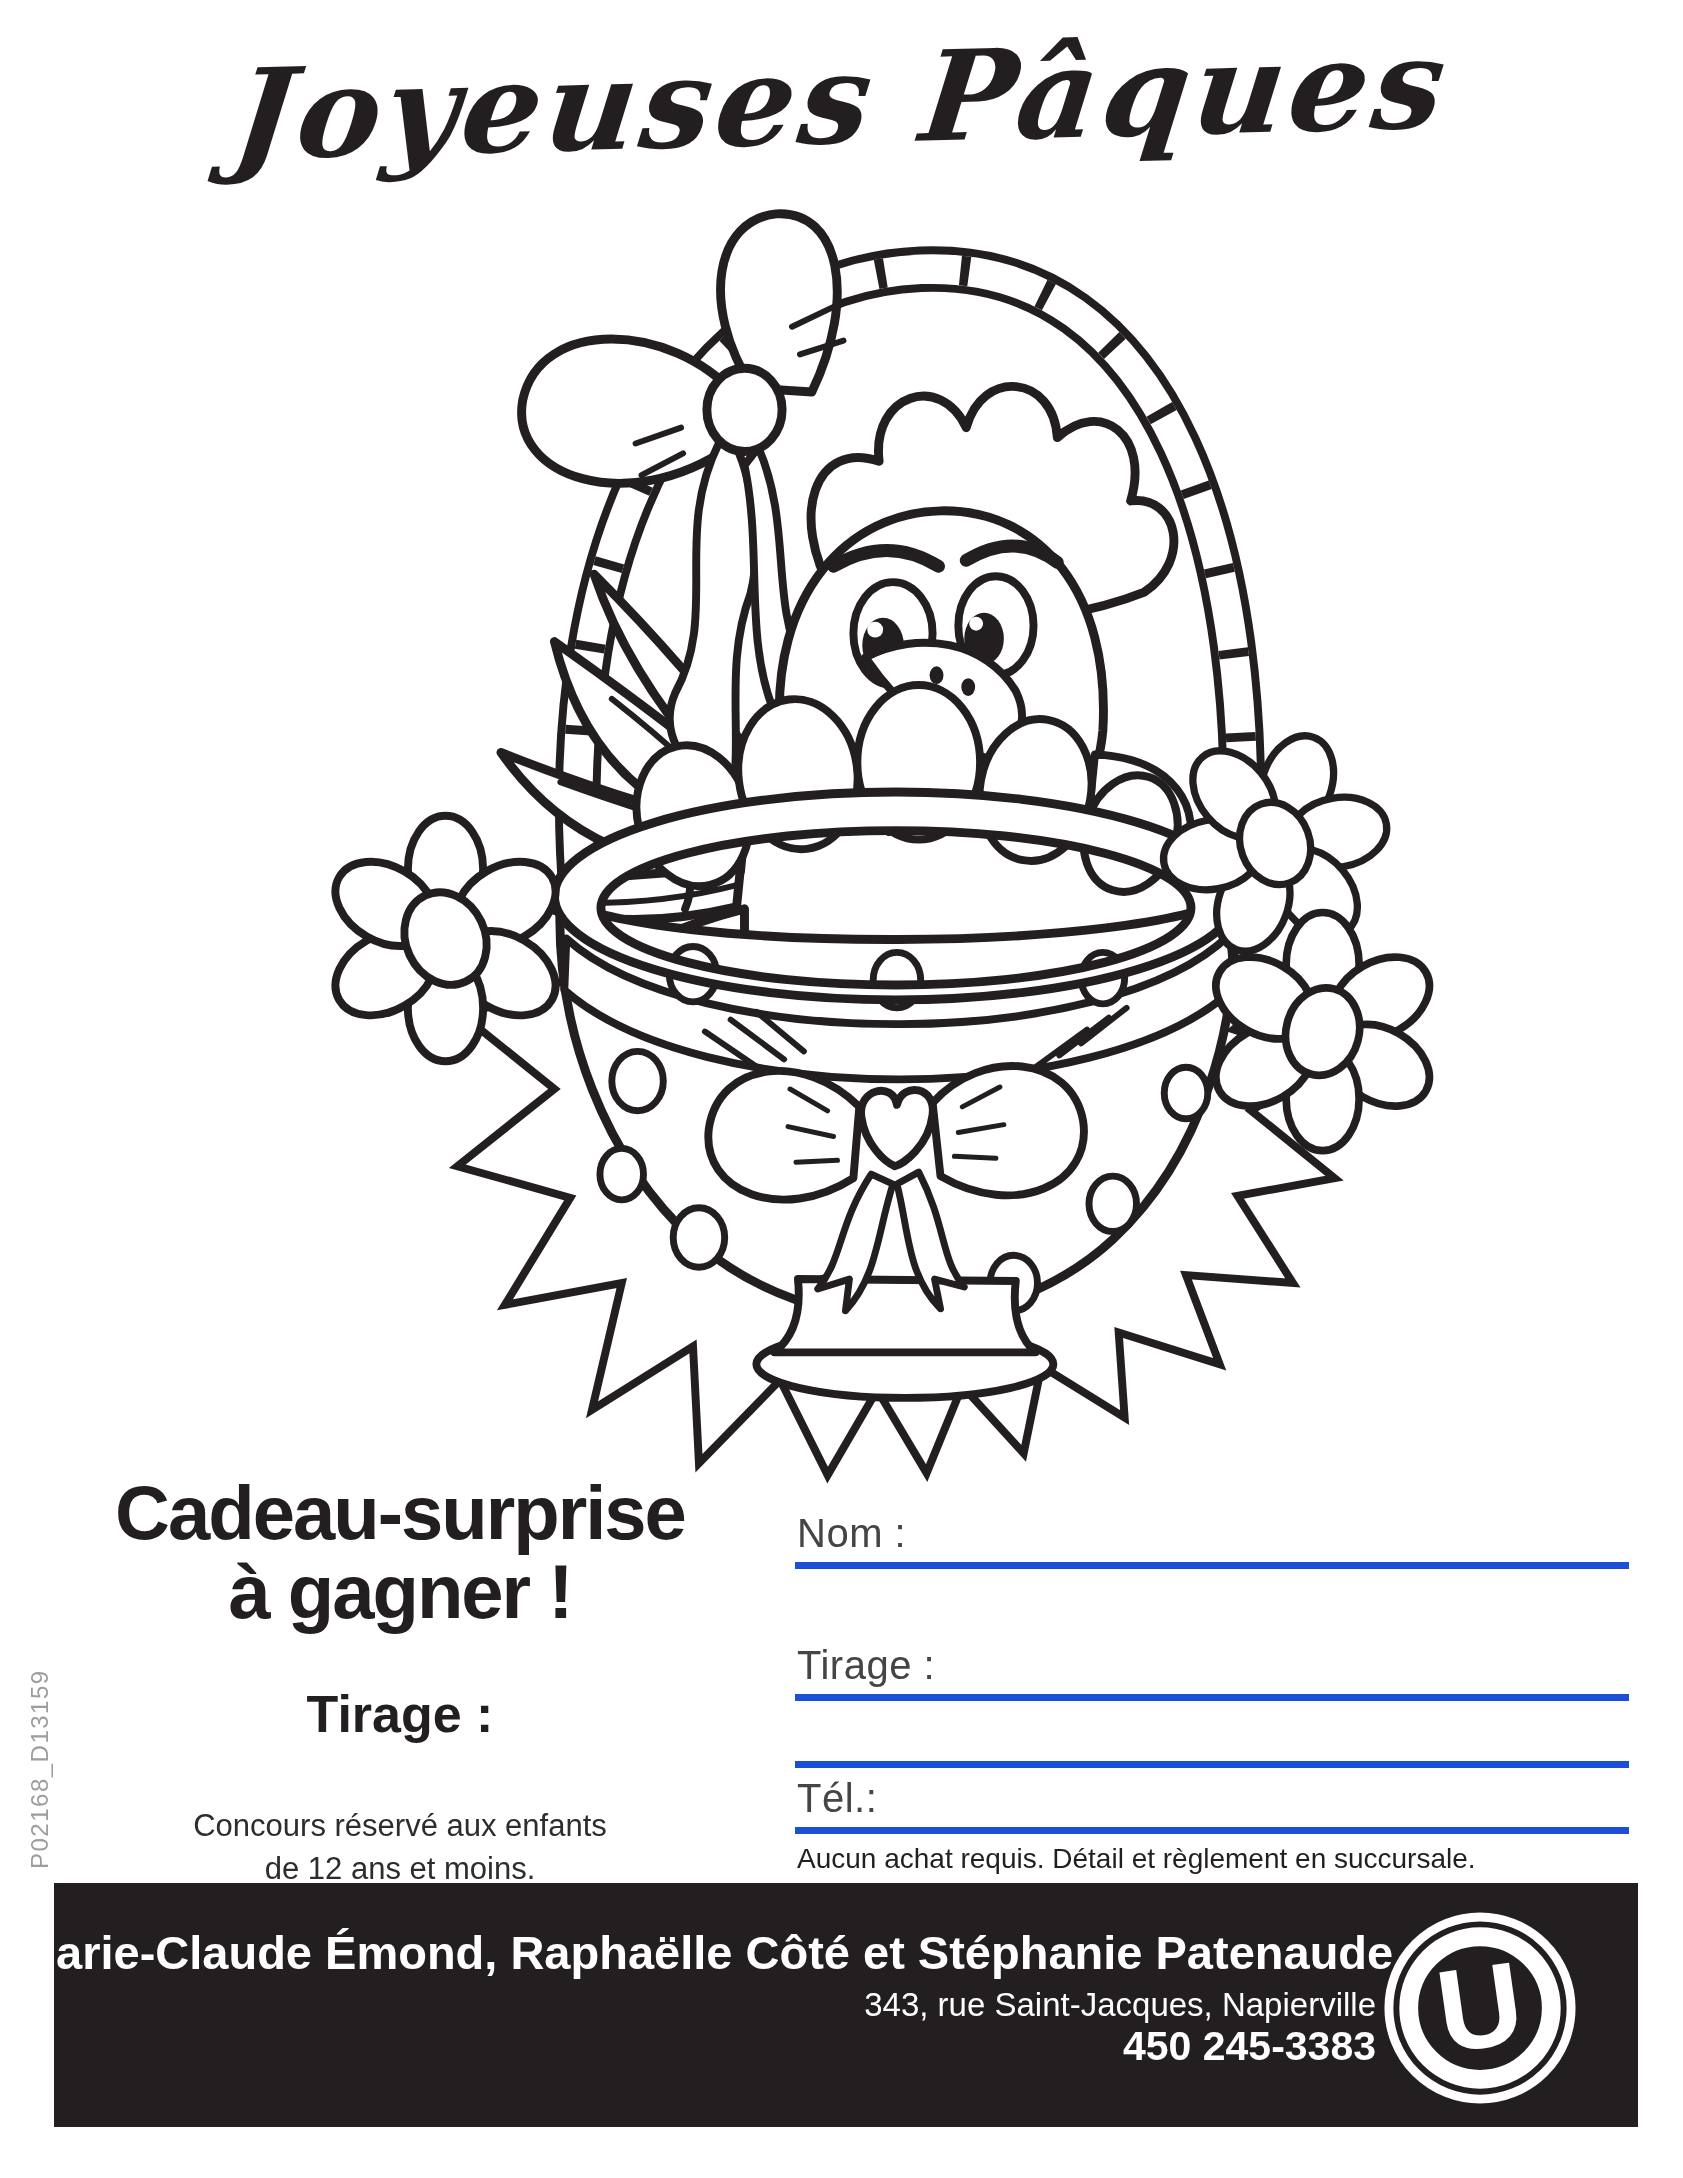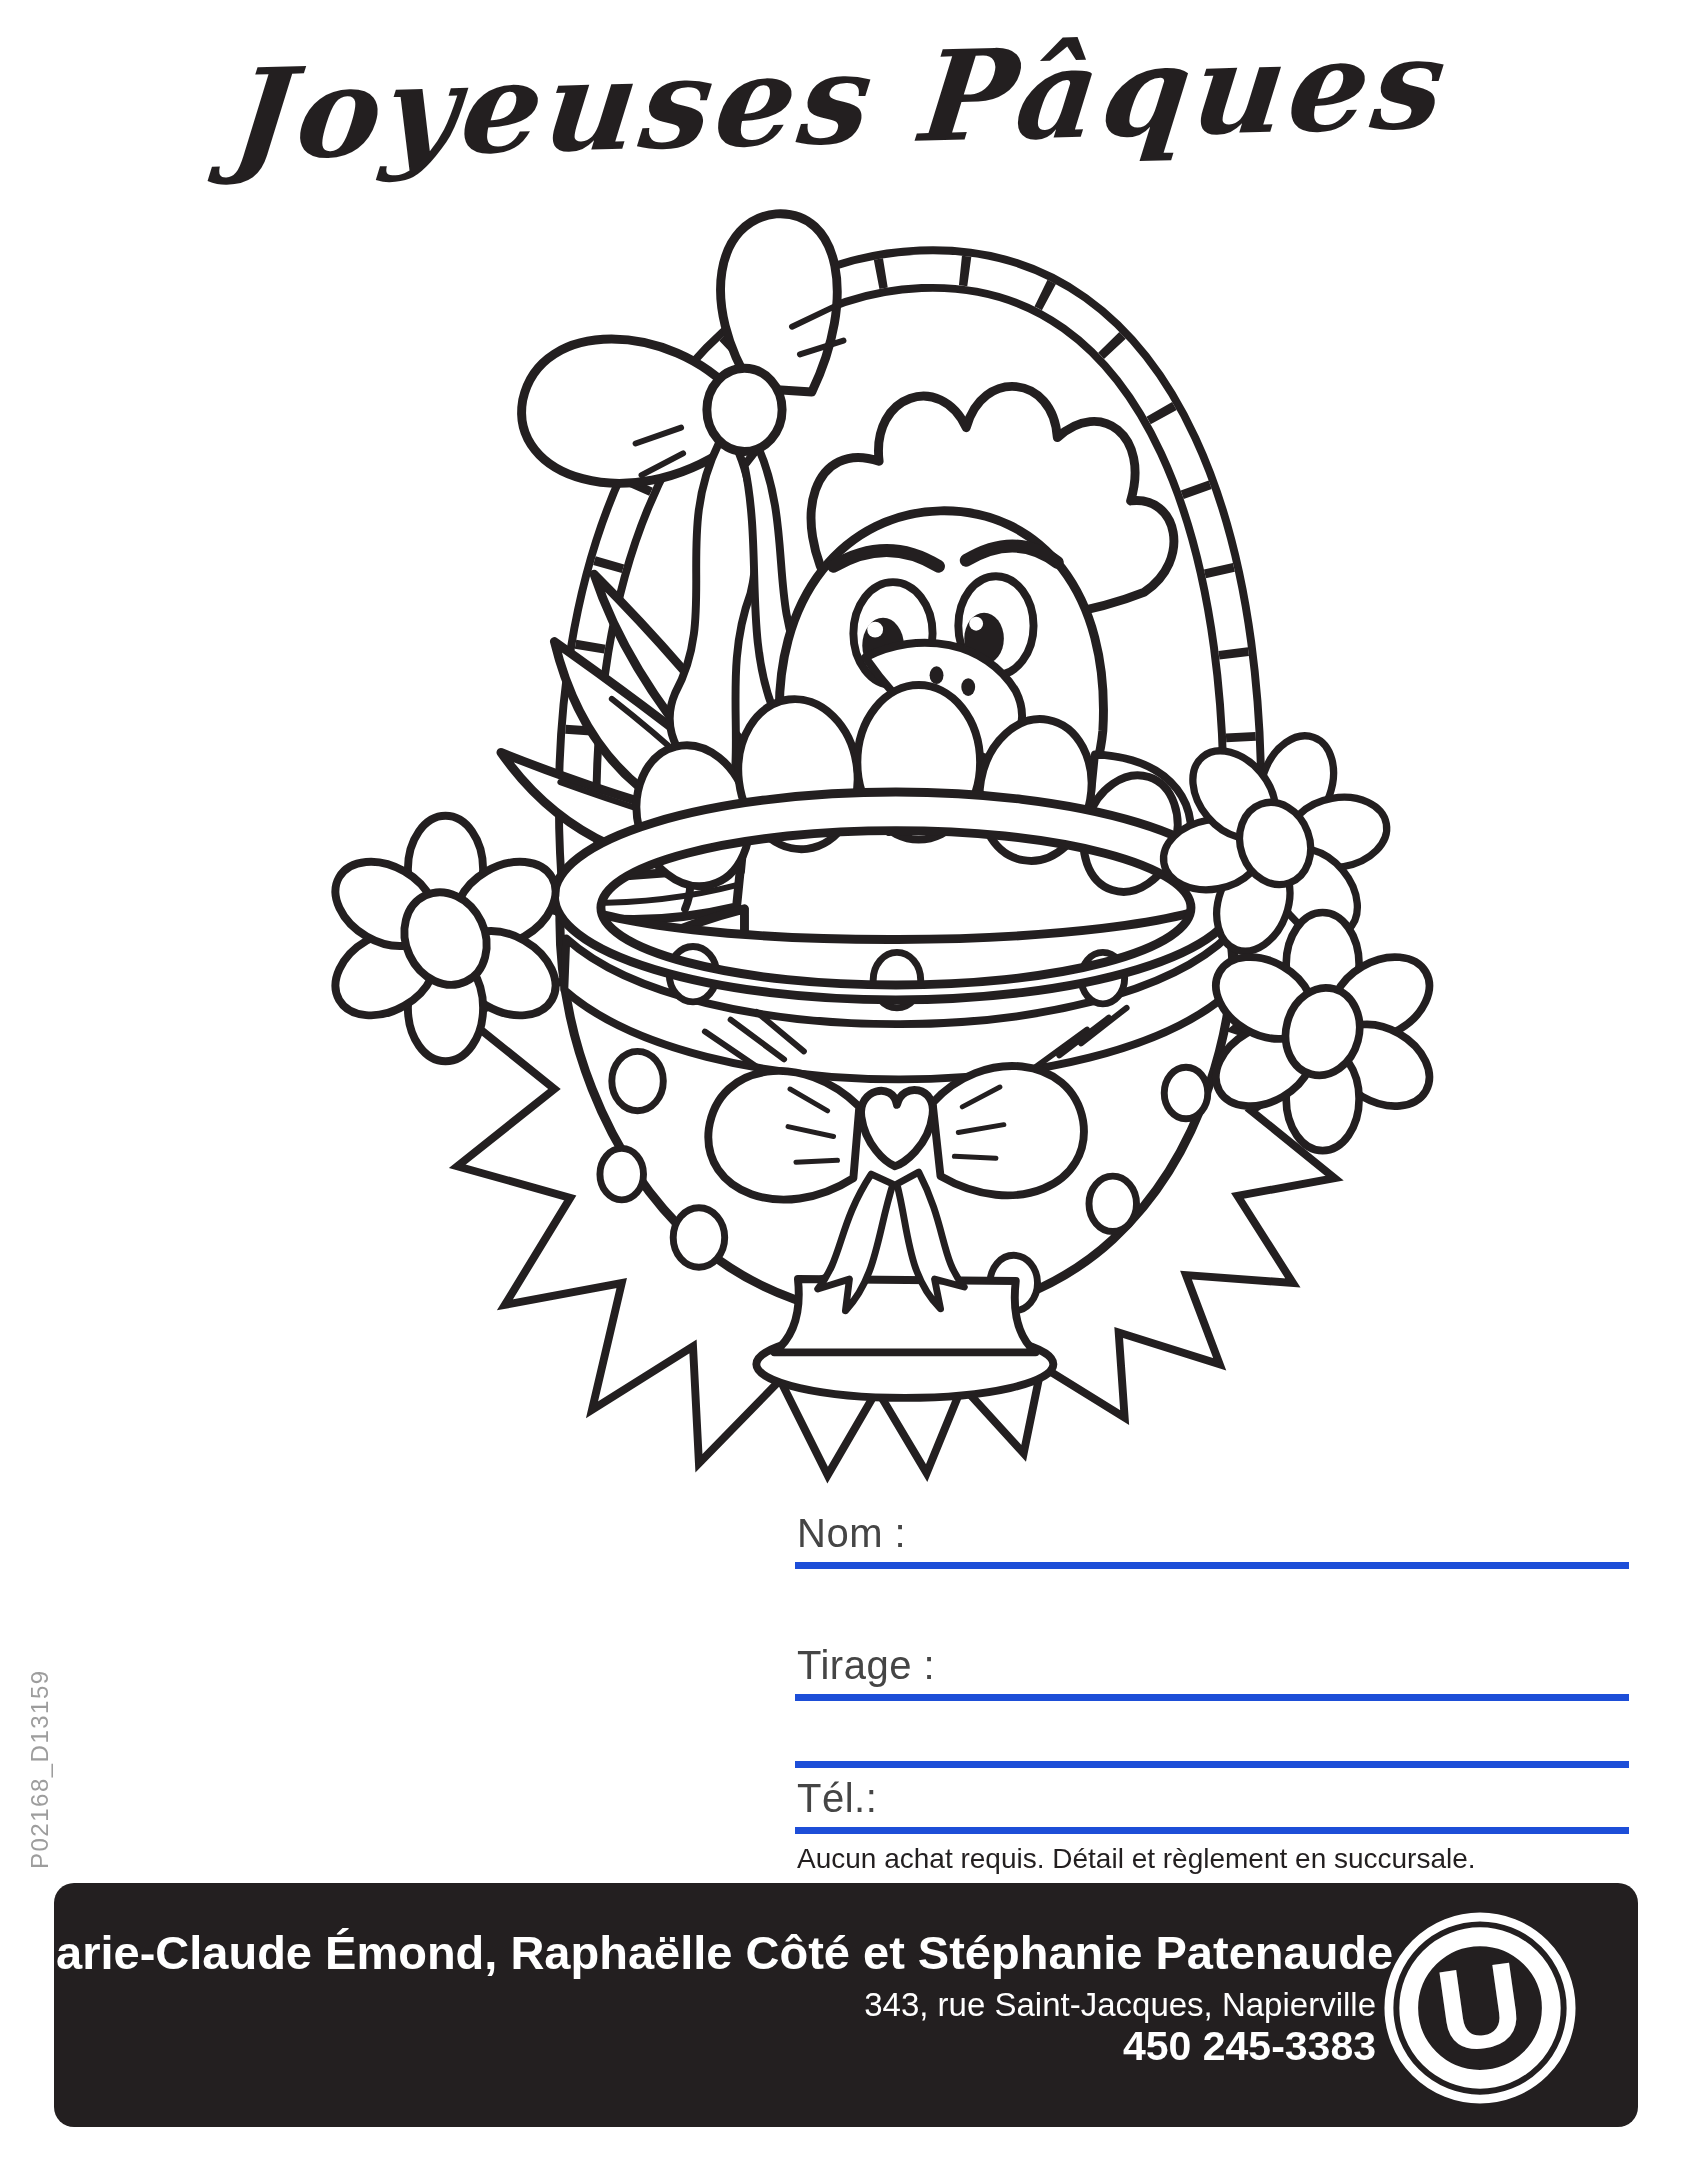--- a/index.html
+++ b/index.html
@@ -15,21 +15,21 @@
   
   .promo{position:absolute;left:87px;top:1473px;width:626px;text-align:center;}
   .promo .h1{font-size:76px;font-weight:700;letter-spacing:-2px;line-height:1.04;}
   .promo .draw{margin-top:53px;font-size:52px;font-weight:700;}
   .promo .elig{margin-top:61px;font-size:31px;font-weight:400;color:#2d2d2d;line-height:1.38;}
   
   .frow{position:absolute;left:795px;width:834px;height:48px;border-bottom:7px solid #1d4ed8;}
   .frow .lbl{position:absolute;left:2px;bottom:6px;font-size:40px;font-weight:400;color:#454545;letter-spacing:0.5px;}
   .disclaimer{position:absolute;left:797px;top:1837px;font-size:28px;color:#231f20;margin-top:6px;}
   
-  .footer{position:absolute;left:54px;top:1883px;width:1584px;height:244px;background:#231f20;border-radius:20px;}
+  .footer{position:absolute;left:54px;top:1883px;width:1584px;height:244px;background:#231f20;}
   .footer .names{position:absolute;left:2px;top:42px;color:#fff;font-size:47px;font-weight:700;white-space:nowrap;}
   .footer .addr{position:absolute;right:262px;top:103px;color:#fff;font-size:33px;font-weight:400;white-space:nowrap;}
   .footer .phone{position:absolute;right:262px;top:140px;color:#fff;font-size:41px;font-weight:700;white-space:nowrap;}
   .logo{position:absolute;left:1327px;top:26px;width:198px;height:198px;}
   
   .sidecode{position:absolute;left:26px;top:1869px;transform:rotate(-90deg);transform-origin:0 0;
             font-size:24px;letter-spacing:1.5px;color:#9d9d9d;white-space:nowrap;}
 </style>
 </head>
 <body>
@@ -156,20 +156,29 @@
           <ellipse cx="0" cy="-70" rx="38" ry="54" transform="rotate(120)"></ellipse>
           <ellipse cx="0" cy="-70" rx="38" ry="54" transform="rotate(180)"></ellipse>
           <ellipse cx="0" cy="-70" rx="38" ry="54" transform="rotate(240)"></ellipse>
           <ellipse cx="0" cy="-70" rx="38" ry="54" transform="rotate(300)"></ellipse>
         </g>
         <ellipse cx="0" cy="0" rx="38" ry="46" transform="rotate(15)"></ellipse>
       </g>
     </g>
   </svg>
 
+  <div class="promo">
+    <div class="h1">Cadeau-surprise</div>
+    <div class="h1">à gagner !</div>
+    <div class="draw">Tirage :</div>
+    <div class="elig">
+      <span>Concours réservé aux enfants</span><br>
+      <span>de 12 ans et moins.</span>
+    </div>
+  </div>
 
   <div class="frow" style="top:1514px;">
     <span class="lbl">Nom :</span>
   </div>
   <div class="frow" style="top:1646px;">
     <span class="lbl">Tirage :</span>
   </div>
   <div class="frow" style="top:1713px;">
     <span class="lbl"></span>
   </div>

